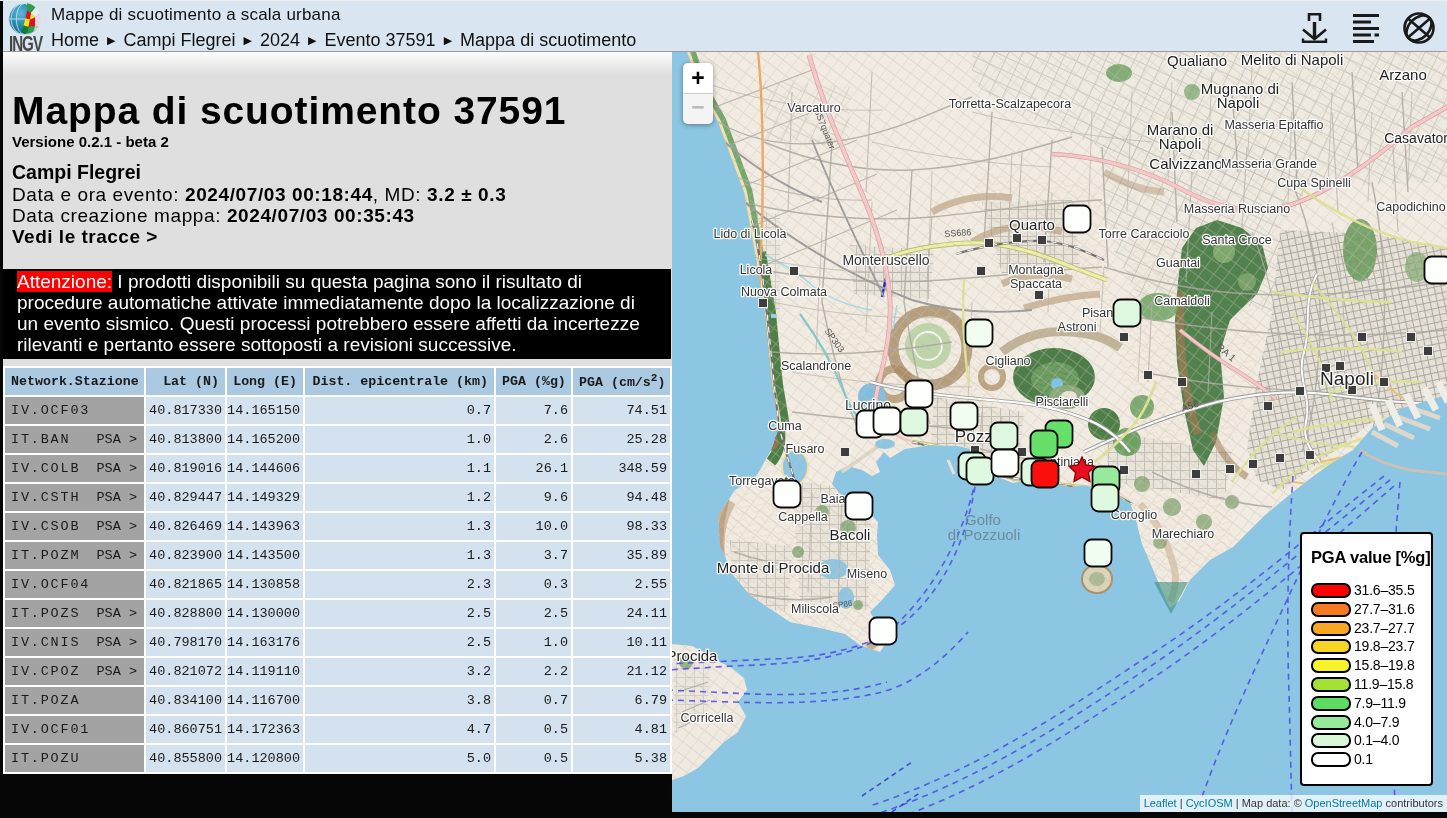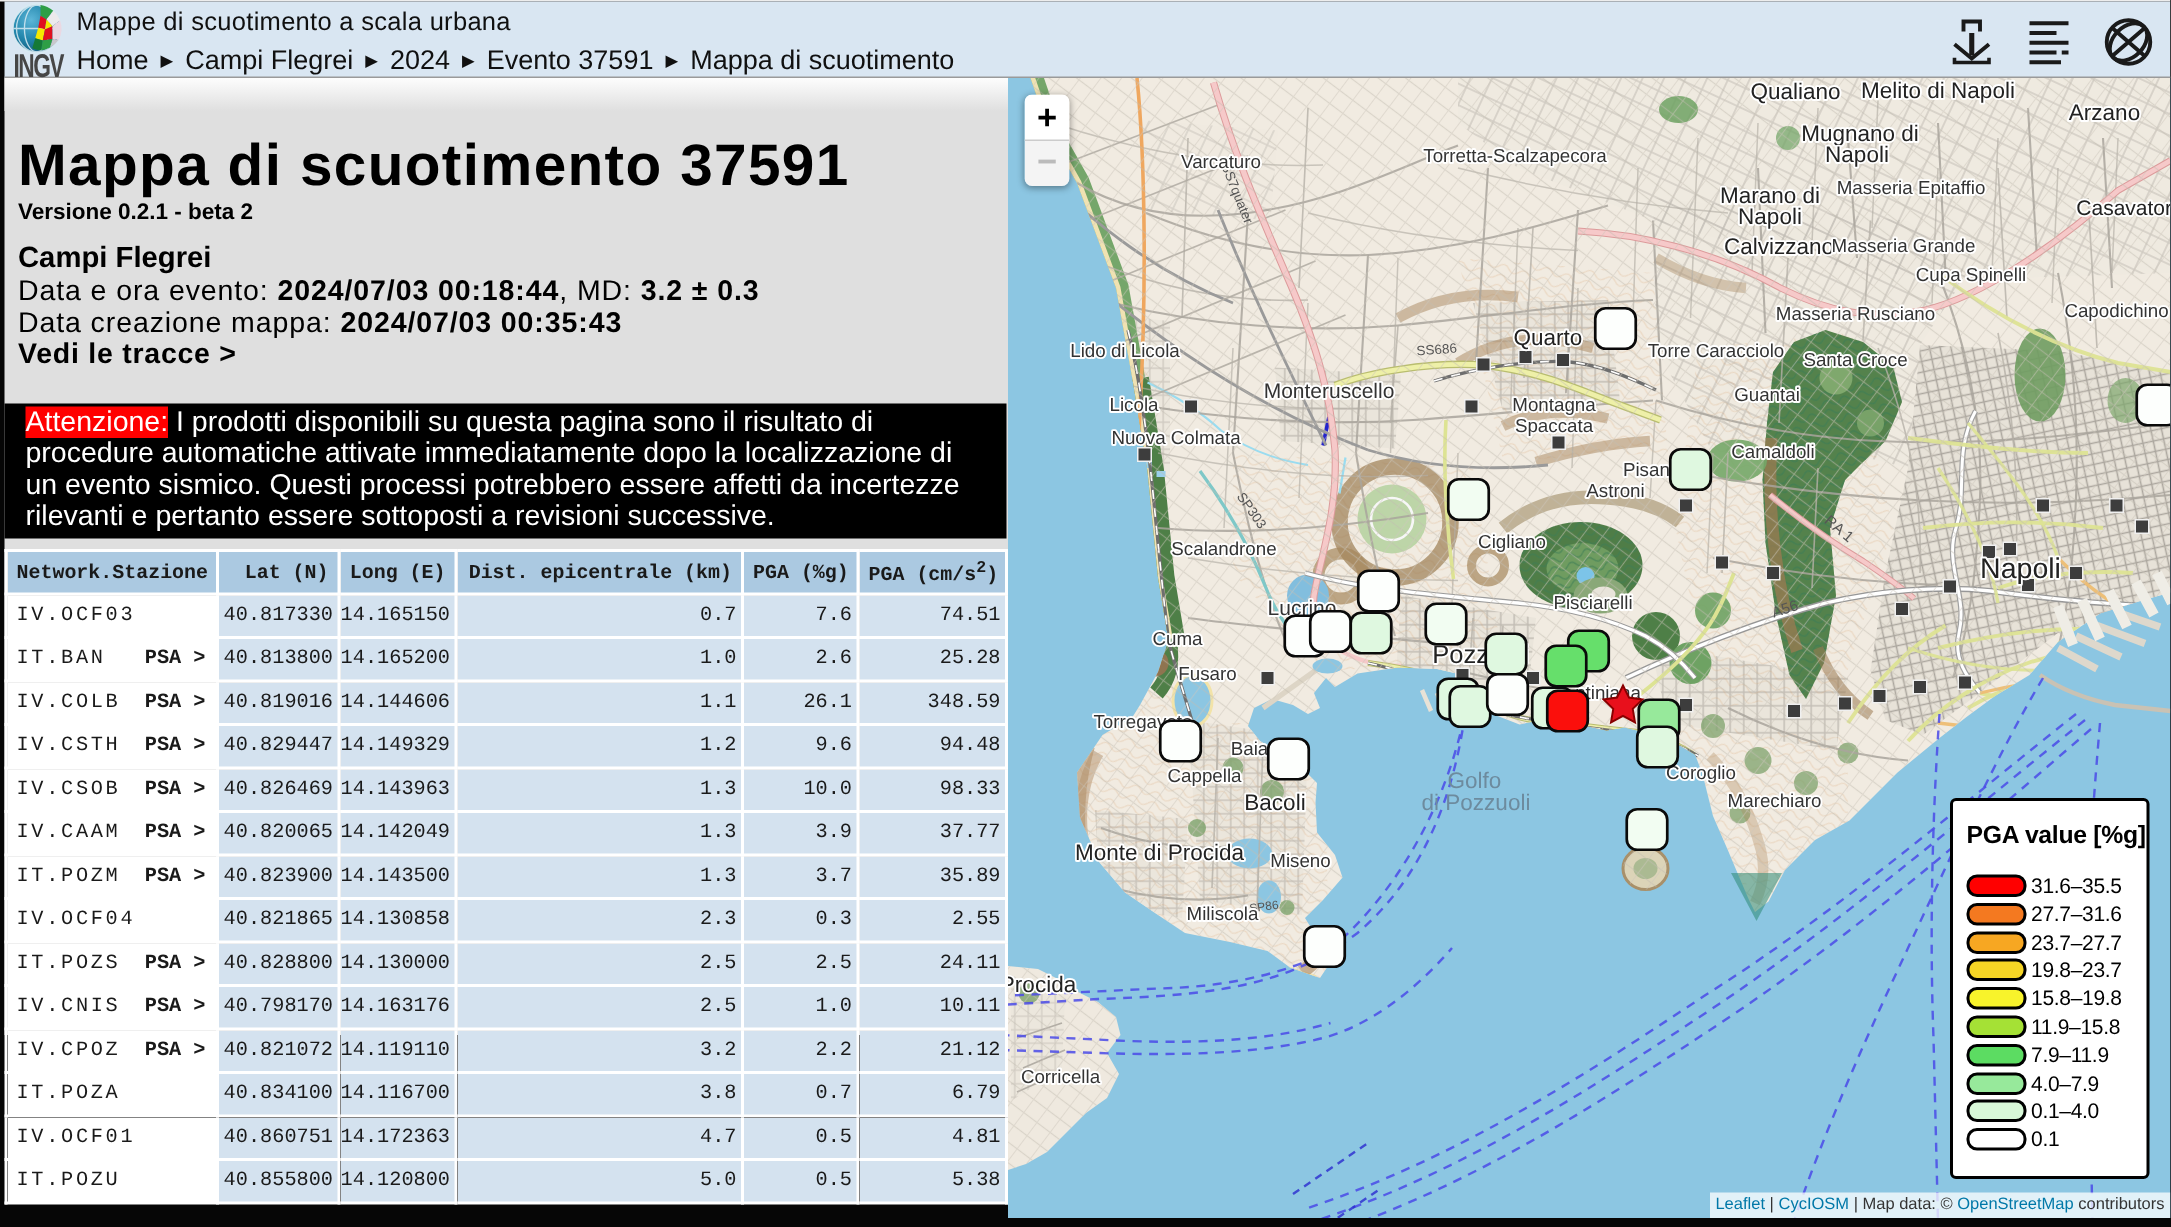--- a/index.html
+++ b/index.html
@@ -18,22 +18,22 @@
 .zone{font-size:19.5px;font-weight:bold;margin-top:11px}
 .evline{font-size:19px;line-height:21px;margin-top:0;letter-spacing:.6px}
 .vedi{font-size:19px;font-weight:bold;margin-top:0;letter-spacing:.5px}
 #warn{margin-top:21px;margin-left:-9px;width:668px;background:#000;color:#fff;font-size:19px;line-height:21px;padding:2px 14px 4px 14px;box-sizing:border-box}
 #warn .att{background:#f00}
 table{border-collapse:collapse;margin-top:7px;margin-left:-9px;font-family:"Liberation Mono",monospace;font-size:13.5px;color:#1a1a1a;table-layout:fixed;width:667px}
 col.c1{width:141px}col.c2{width:81px}col.c3{width:78px}col.c4{width:191px}col.c5{width:77px}col.c6{width:99px}
 td,th{border:2px solid #fff;padding:0 6px;height:27px;white-space:nowrap;overflow:hidden}
 th{background:#abc9e1;font-size:13.3px;text-align:right;font-weight:bold}
 td{background:#d4e2ef;text-align:right;padding:0 3px 0 0}
-td.st{background:#ffffff;text-align:left;position:relative;letter-spacing:1.8px;padding-left:6px}
-td.st b{position:absolute;right:7px;top:6px;font-size:13.5px;font-weight:bold;font-family:"Liberation Mono",monospace;letter-spacing:0}
+td.st{background:#a3a3a3;text-align:left;position:relative;letter-spacing:1.8px;padding-left:6px}
+td.st b{position:absolute;right:7px;top:6px;font-size:13.5px;font-weight:normal;font-family:"Liberation Mono",monospace;letter-spacing:0}
 th.dist{width:172px}
 #map{position:absolute;left:672px;top:52px;width:775px;height:760px;background:#8cc8e6;overflow:hidden}
 #zoomctl{position:absolute;left:11px;top:11px;width:30px;border-radius:5px;box-shadow:0 1px 5px rgba(0,0,0,.4);overflow:hidden}
 #zoomctl .zi{width:30px;height:30px;background:#fff;color:#000;font-size:23px;font-weight:bold;text-align:center;line-height:30px;border-bottom:1px solid #ccc}
 #zoomctl .zo{width:30px;height:30px;background:#f4f4f4;color:#bbb;font-size:23px;font-weight:bold;text-align:center;line-height:26px}
 #legend{position:absolute;right:14px;bottom:26px;width:133px;height:254px;background:#fff;border:2px solid #000;border-radius:4px;padding:0 8px 0 9px;box-sizing:border-box}
 #legend h3{margin:14px 0 0 0;font-size:16.5px;text-align:center;white-space:nowrap;letter-spacing:-.2px}
 .lrow{display:flex;align-items:flex-end;margin-top:3.8px;height:15px}
 .lrow:first-of-type{margin-top:16px}
 .lsw{width:36px;height:11px;border:2px solid #000;border-radius:7px;margin-right:3px;flex:none}
@@ -155,28 +155,20 @@
             <td>9.6</td>
             <td>94.48</td>
           </tr>
       <tr>
             <td class="st">IV.CSOB<b>PSA &gt;</b></td>
             <td>40.826469</td>
             <td>14.143963</td>
             <td>1.3</td>
             <td>10.0</td>
             <td>98.33</td>
-          </tr>
-      <tr>
-            <td class="st">IV.CAAM<b>PSA &gt;</b></td>
-            <td>40.820065</td>
-            <td>14.142049</td>
-            <td>1.3</td>
-            <td>3.9</td>
-            <td>37.77</td>
           </tr>
       <tr>
             <td class="st">IT.POZM<b>PSA &gt;</b></td>
             <td>40.823900</td>
             <td>14.143500</td>
             <td>1.3</td>
             <td>3.7</td>
             <td>35.89</td>
           </tr>
       <tr>

